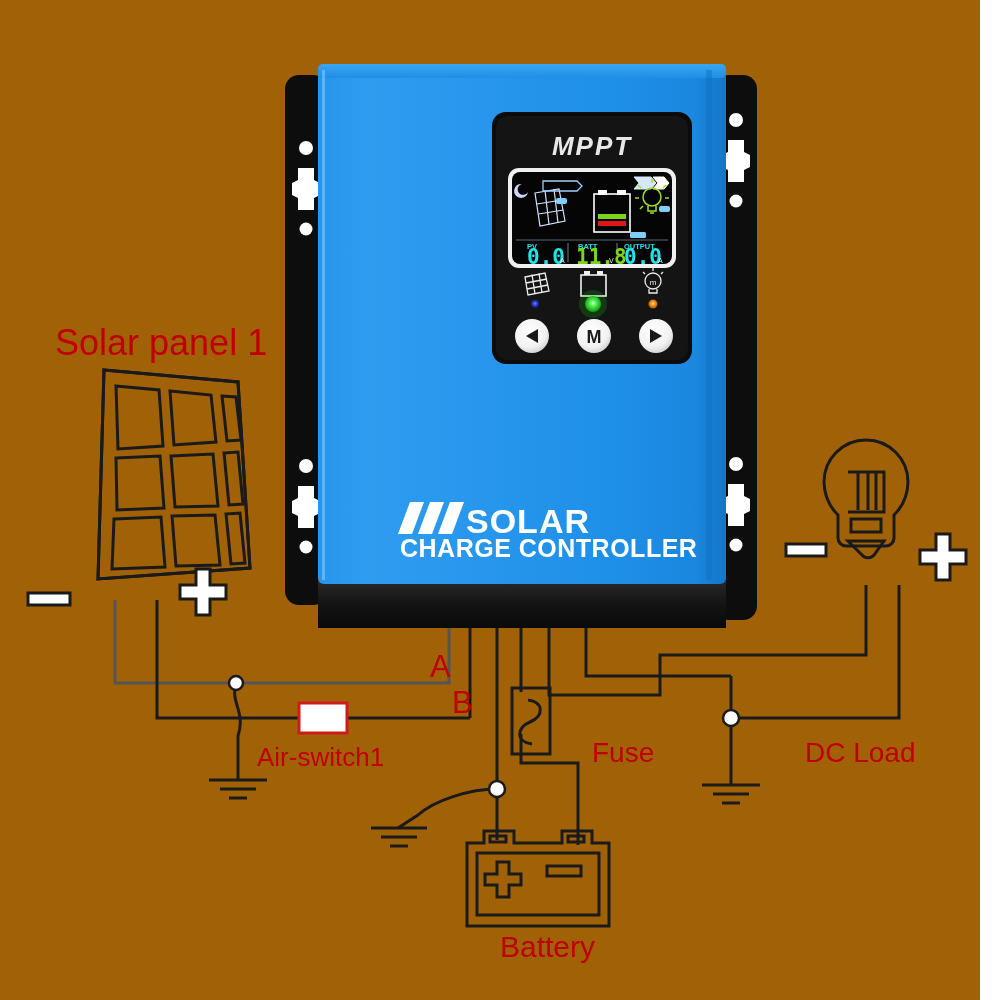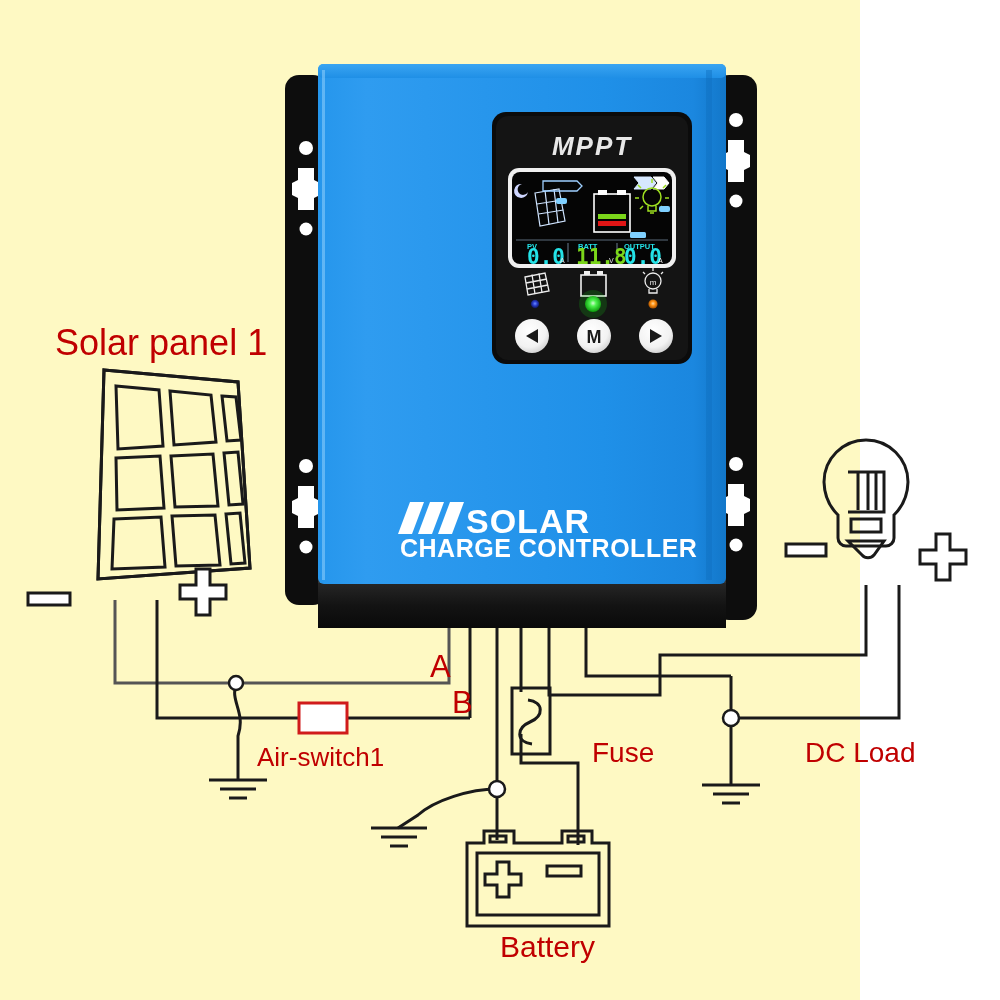--- a/index.html
+++ b/index.html
@@ -1,17 +1,17 @@
 <!DOCTYPE html>
 <html><head>
 <meta charset="utf-8">
 <style>
   html,body{margin:0;padding:0;background:#ffffff;}
   body{width:1000px;height:1000px;overflow:hidden;font-family:"Liberation Sans",sans-serif;}
-  #stage{position:relative;width:860px;height:1000px;background:#fef9c3;}
+  #stage{position:relative;width:980px;height:1000px;background:#a16207;}
   svg{display:block;}
   .lbl{fill:#c00000;font-family:"Liberation Sans",sans-serif;font-weight:400;}
   text{dominant-baseline:alphabetic;}
 </style>
 </head>
 <body>
 
 <div id="stage">
 <svg width="1000" height="1000" viewBox="0 0 1000 1000" xmlns="http://www.w3.org/2000/svg">
   <defs>

